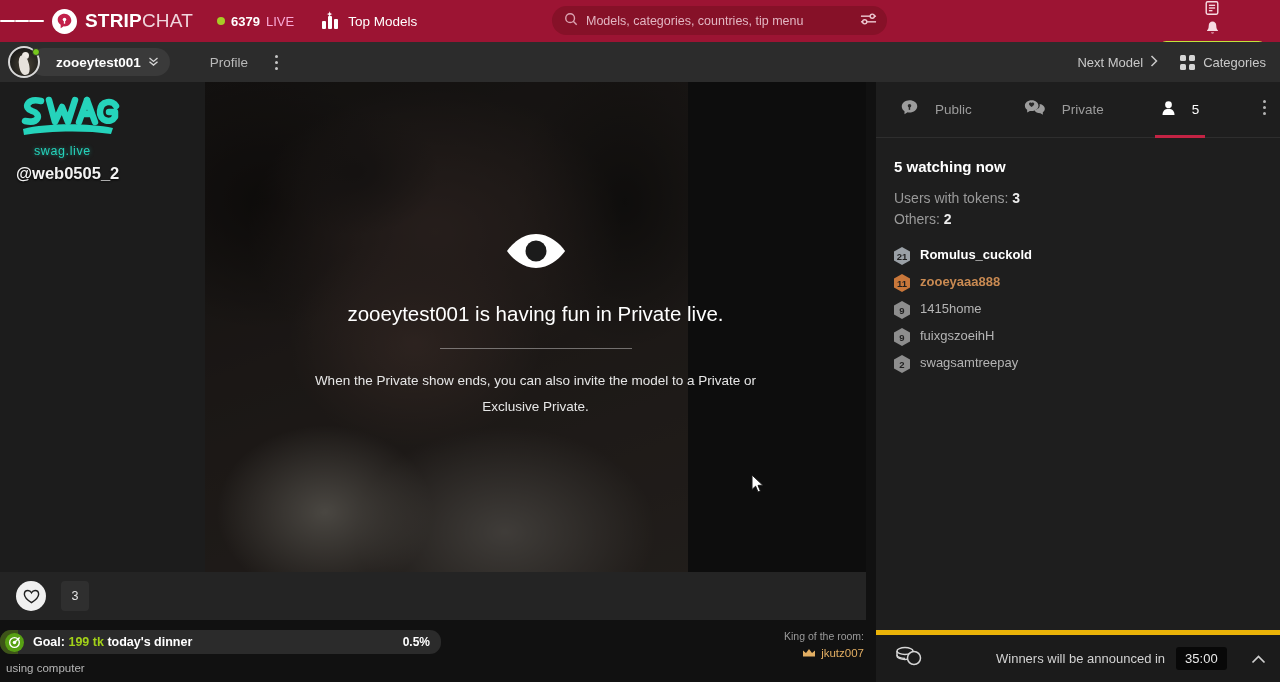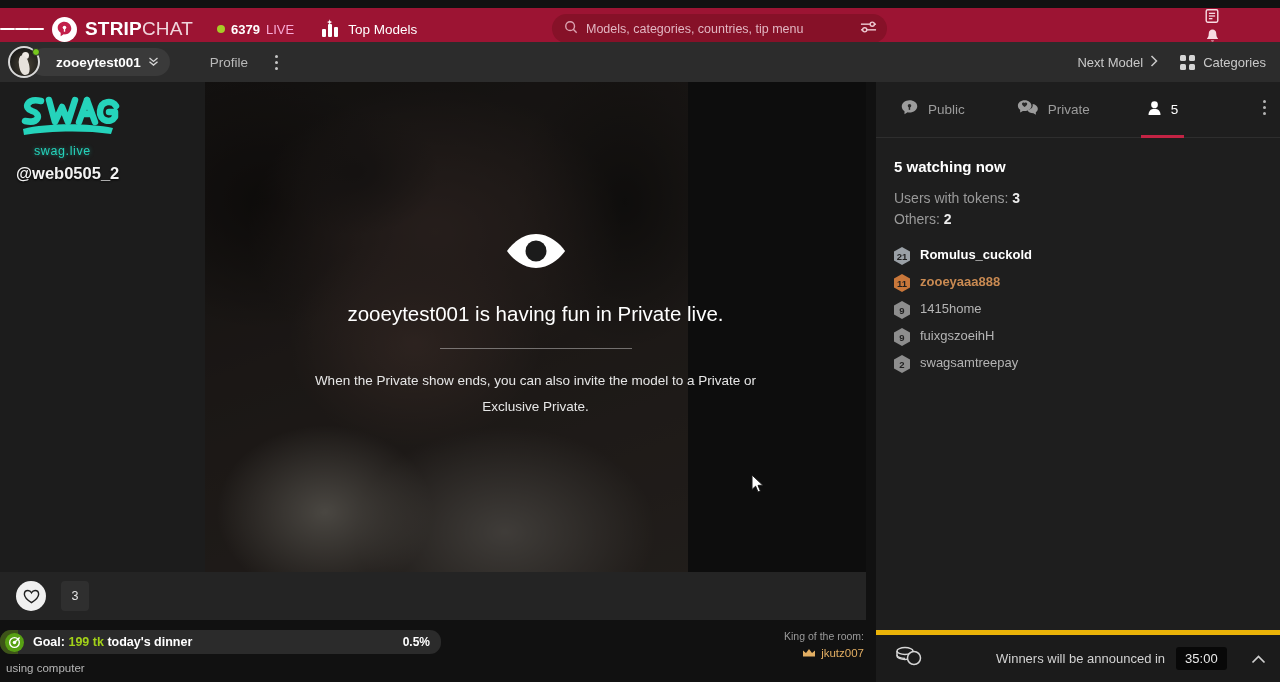--- a/index.html
+++ b/index.html
@@ -7,21 +7,21 @@
     width: 1280px; height: 682px;
     background: #111111;
     font-family: "Liberation Sans", sans-serif;
     overflow: hidden;
     color: #e8e8e8;
   }
   #app { position: relative; width: 1280px; height: 682px; }
 
   
   .topbar {
-    position: absolute; left: 0; top: 8px; width: 1280px; height: 42px;
+    position: absolute; left: 0; top: 0; width: 1280px; height: 42px;
     background: #9c1433;
     display: flex; align-items: center;
   }
   .burger { width: 44px; height: 42px; display: flex; align-items: center; justify-content: center; cursor: pointer; }
   .burger span { display: block; width: 19px; height: 2px; background: #fff; margin: 2.5px 0; border-radius: 1px; }
   .brand { display: flex; align-items: center; gap: 8px; margin-left: 8px; cursor: pointer; }
   .brand-mark {
     width: 25px; height: 25px; border-radius: 50%; background: #fff;
     display: flex; align-items: center; justify-content: center;
   }
@@ -174,21 +174,21 @@
   .goal-pct { position: absolute; right: 11px; z-index: 2; font-size: 12px; font-weight: bold; color: #ffffff; }
   .king-wrap { position: absolute; right: 416px; top: 630px; text-align: right; }
   .king-label { font-size: 10.5px; color: #9a9a9a; }
   .king-row { display: flex; align-items: center; justify-content: flex-end; gap: 5px; margin-top: 2px; }
   .king-name { font-size: 11.5px; color: #e2ae63; }
   .using-computer { position: absolute; left: 6px; top: 662px; font-size: 11.5px; color: #b6b6b6; }
 
   
   .rightpanel { position: absolute; left: 876px; top: 82px; width: 404px; height: 600px; background: #1e1e1e; }
   .tabs { position: relative; height: 56px; border-bottom: 1px solid #2e2e2e; display: flex; align-items: center; }
-  .tab { display: flex; align-items: center; gap: 9px; height: 56px; padding: 0 6px; cursor: pointer; position: relative; }
+  .tab { display: flex; align-items: center; gap: 16px; height: 56px; padding: 0 6px; cursor: pointer; position: relative; }
   .tab .tab-label { font-size: 13.5px; color: #9c9c9c; }
   .tab.active .tab-label { color: #ffffff; }
   .tab.active::after { content: ""; position: absolute; left: 0; right: 0; bottom: 0; height: 2.5px; background: #c32344; }
   .tab-public { margin-left: 18px; }
   .tab-private { margin-left: 40px; }
   .tab-users { margin-left: 45px; }
   .tabs-kebab { position: absolute; right: 14px; top: 18px; display: flex; flex-direction: column; gap: 3px; align-items: center; cursor: pointer; }
   .tabs-kebab i { width: 3px; height: 3px; border-radius: 50%; background: #b4b4b4; display: block; }
 
   .watch-title { margin: 20px 0 0 18px; font-size: 15px; font-weight: bold; color: #ffffff; }

